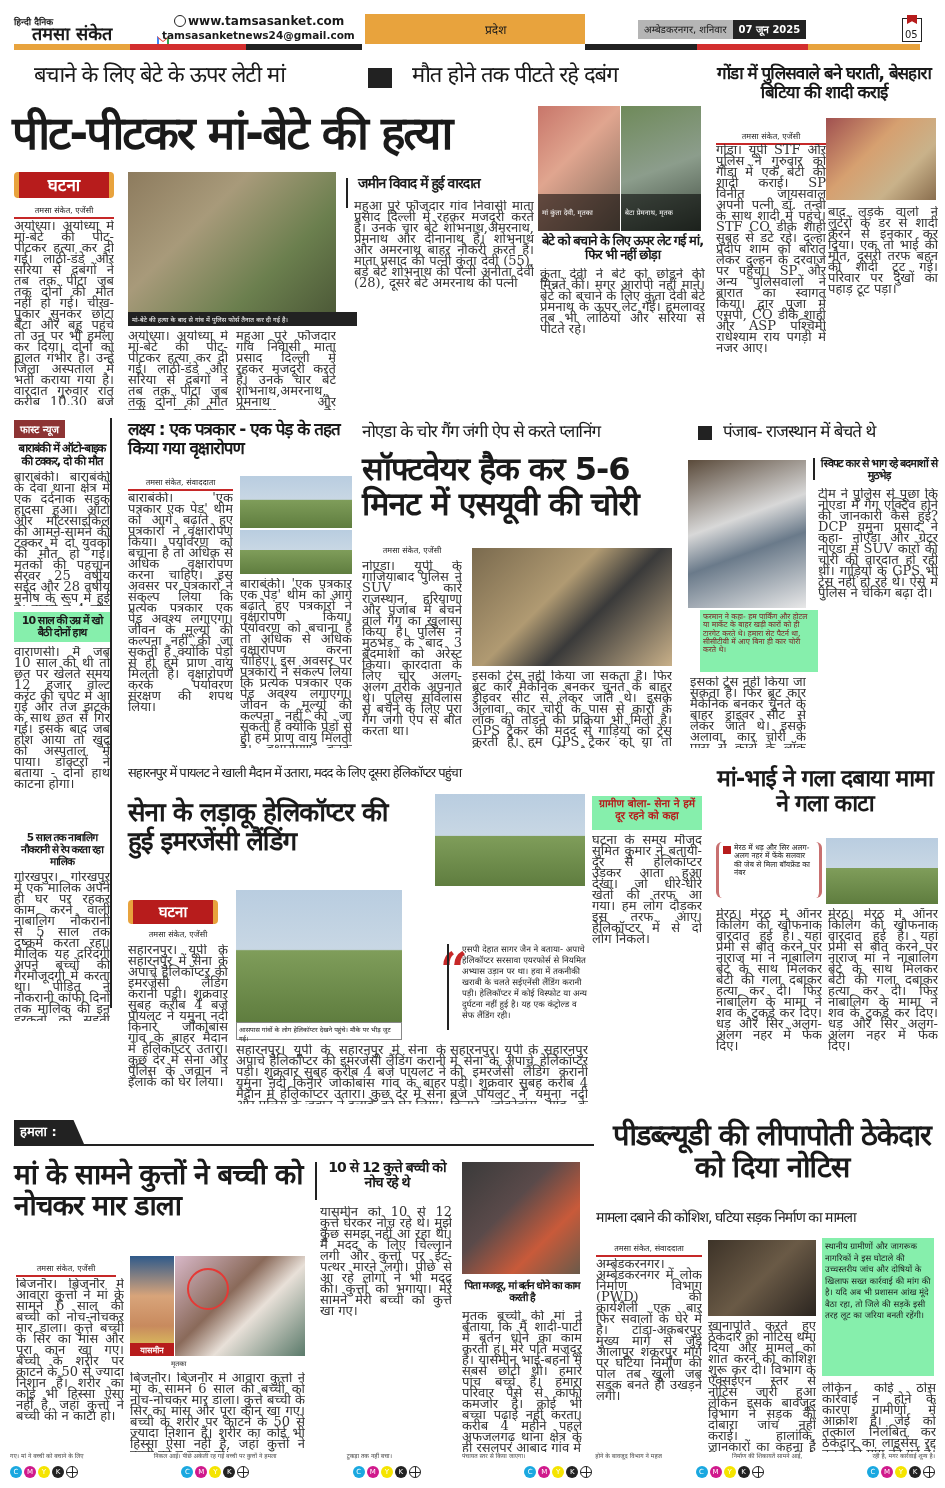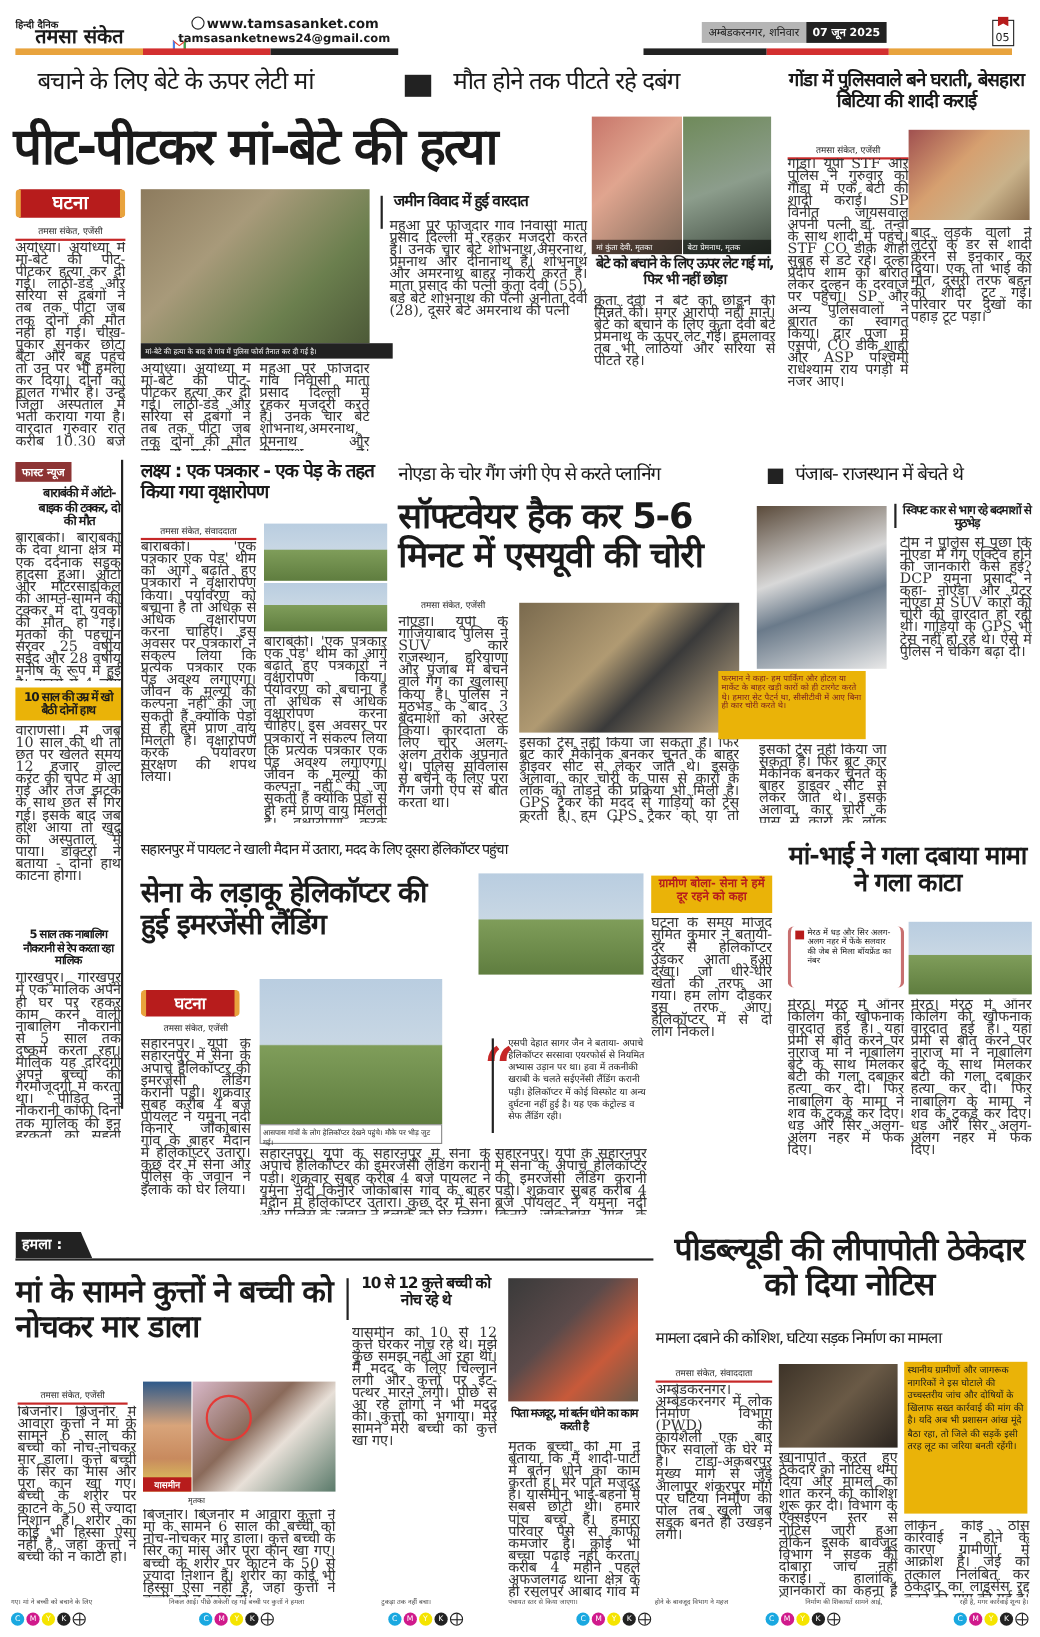--- a/index.html
+++ b/index.html
@@ -6,24 +6,24 @@
   html, body { width: 945px; height: 1488px; background: #fff; overflow: hidden; }
   body { font-family: "DejaVu Sans", sans-serif; color: #1a1a1a; position: relative; }
   .abs { position: absolute; }
   .hl { font-family: "DejaVu Sans", sans-serif; font-weight: bold; color: #1a1a1a; line-height: 1.1; letter-spacing: -1px; }
   .body-text { font-family: "DejaVu Serif", serif; font-size: 13px; line-height: 11px; color: #333; text-align: justify; overflow: hidden; }
   .byline { font-family: "DejaVu Serif", serif; font-size: 8px; color: #222; border-bottom: 2px solid #c62828; padding-bottom: 2px; text-align: center; }
   .photo { background: linear-gradient(135deg, #8d7b5e 0%, #a89a7a 35%, #6b7f4e 70%, #4d5a38 100%); overflow: hidden; }
   .photo-sky { background: linear-gradient(180deg, #b9cde0 0%, #c8d7e4 45%, #7f9d5a 46%, #5f7d3f 100%); }
   .photo-dark { background: linear-gradient(135deg, #3d3328 0%, #6a5a46 50%, #2b2520 100%); }
   .photo-warm { background: linear-gradient(135deg, #c8766a 0%, #e0a58f 40%, #7d6a5a 100%); }
-  .caption { font-family: "DejaVu Sans", sans-serif; font-size: 7px; color: #fff; background: rgba(0,0,0,0.55); padding: 2px 4px; }
+  .caption { font-family: "DejaVu Sans", sans-serif; font-size: 7px; color: #fff; background: rgba(0,0,0,0.55); padding: 14px 4px; }
   .vline { background: #222; }
   .red-tag { background: #b71c1c; color: #fff; font-weight: bold; }
-  .box-cream { background: #eab308; }
+  .box-cream { background: #86efac; }
   .cmyk { display: flex; gap: 2px; align-items: center; }
   .cmyk span { width: 12px; height: 12px; border-radius: 50%; font-size: 7px; color: #fff; display: flex; align-items: center; justify-content: center; font-family: "DejaVu Sans", sans-serif; }
   .reg { width: 12px; height: 12px; border: 1px solid #222; border-radius: 50%; position: relative; }
   .reg::before { content: ""; position: absolute; left: 5px; top: 0; width: 1px; height: 10px; background: #222; }
   .reg::after { content: ""; position: absolute; top: 5px; left: 0; height: 1px; width: 10px; background: #222; }
   .quote-mark { color: #c62828; font-family: "DejaVu Serif", serif; font-weight: bold; }
 </style>
 </head>
 <body>
 
@@ -33,20 +33,23 @@
   <div class="abs" style="left:157px;top:30px;width:12px;height:10px;">
     <svg width="12" height="10" viewBox="0 0 12 10">
         <path d="M0 1 L6 6 L12 1 L12 10 L10 10 L10 4 L6 7 L2 4 L2 10 L0 10Z" fill="#ea4335"></path>
         <path d="M0 1 L0 10 L2 10 L2 4Z" fill="#4285f4"></path>
         <path d="M12 1 L12 10 L10 10 L10 4Z" fill="#34a853"></path>
       </svg>
   </div>
   <div class="abs" style="left:174px;top:15px;width:12px;height:12px;border:1.5px solid #222;border-radius:50%;"></div>
   <div class="abs" style="left:188px;top:14px;font-size:12px;font-weight:bold;">www.tamsasanket.com</div>
   <div class="abs" style="left:162px;top:29px;font-size:10.5px;font-weight:bold;">tamsasanketnews24@gmail.com</div>
+  <div class="abs" style="left:365px;top:14px;width:220px;height:30px;background:#e8a33d;">
+    <span style="position:absolute;left:120px;top:7px;font-size:12px;">प्रदेश</span>
+  </div>
   <div class="abs" style="left:638px;top:20px;height:19px;display:flex;">
     <span style="background:#b5b5b5;padding:2px 6px;font-size:10px;">अम्बेडकरनगर, शनिवार</span>
     <span style="background:#222;color:#fff;padding:2px 6px;font-size:10px;font-weight:bold;">07 जून 2025</span>
   </div>
   <div class="abs" style="left:902px;top:18px;width:20px;height:24px;border:1px solid #222;">
     <div style="position:absolute;left:4px;top:-4px;width:10px;height:9px;background:#b71c1c;clip-path:polygon(0 0,100% 0,100% 100%,50% 70%,0 100%);"></div>
     <span style="position:absolute;left:2px;top:10px;font-size:10px;">05</span>
   </div>
   <div class="abs" style="left:14px;top:44px;width:348px;height:6px;display:flex;">
     <div style="flex:1;background:#e8a33d;"></div>
@@ -96,21 +99,21 @@
 <div class="abs byline" style="left:716px;top:130px;width:110px;">तमसा संकेत, एजेंसी</div>
 <div class="abs body-text" style="left:716px;top:144px;width:110px;height:265px;">गोंडा। यूपी STF और पुलिस ने गुरुवार को गोंडा में एक बेटी की शादी कराई। SP विनीत जायसवाल अपनी पत्नी डॉ. तन्वी के साथ शादी में पहुंचे। STF CO डीके शाही सुबह से डटे रहे। दूल्हा प्रदीप शाम को बारात लेकर दुल्हन के दरवाजे पर पहुंचा। SP और अन्य पुलिसवालों ने बारात का स्वागत किया। द्वार पूजा में एसपी, CO डीके शाही और ASP पश्चिमी राधेश्याम राय पगड़ी में नजर आए।</div>
 <div class="abs photo-warm" style="left:826px;top:118px;width:110px;height:82px;background:linear-gradient(135deg,#a05050,#d6a070 40%,#c9b28a 70%,#8a6e4e);"></div>
 <div class="abs body-text" style="left:828px;top:206px;width:110px;height:200px;">बाद लड़के वालों ने लुटेरों के डर से शादी करने से इनकार कर दिया। एक तो भाई की मौत, दूसरी तरफ बहन की शादी टूट गई। परिवार पर दुखों का पहाड़ टूट पड़ा।</div>
 
 <div class="abs" style="left:14px;top:418px;width:98px;height:590px;border-right:2px solid #222;">
   <div style="display:inline-block;background:#8d3434;color:#fff;font-size:10px;font-weight:bold;padding:2px 6px;">
     <span>फास्ट न्यूज</span>
   </div>
   <div>
-    <div class="hl" style="font-size:11.5px;text-align:center;margin-top:4px;margin-left:20px;">बाराबंकी में ऑटो-बाइक की टक्कर, दो की मौत</div>
+    <div class="hl" style="font-size:11.5px;text-align:center;margin-top:4px;">बाराबंकी में ऑटो-बाइक की टक्कर, दो की मौत</div>
     <div class="body-text" style="height:135px;margin-top:4px;">बाराबंकी। बाराबंकी के देवा थाना क्षेत्र में एक दर्दनाक सड़क हादसा हुआ। ऑटो और मोटरसाइकिल की आमने-सामने की टक्कर में दो युवकों की मौत हो गई। मृतकों की पहचान सरवर 25 वर्षीय सईद और 28 वर्षीय मनीष के रूप में हुई है। हादसे में 4 लोग भी घायल हुए हैं। सभी घायलों को बाराबंकी जिला अस्पताल में भर्ती कराया गया है, जहां उनका इलाज जारी है।</div>
   </div>
   <div style="margin-top:6px;">
     <div class="hl box-cream" style="font-size:11px;text-align:center;padding:3px;">10 साल की उम्र में खो बैठी दोनों हाथ</div>
     <div class="body-text" style="height:180px;margin-top:4px;">वाराणसी। मैं जब 10 साल की थी तो छत पर खेलते समय 12 हजार वोल्ट करंट की चपेट में आ गई और तेज झटके के साथ छत से गिर गई। इसके बाद जब होश आया तो खुद को अस्पताल में पाया। डॉक्टरों ने बताया - दोनों हाथ काटना होगा।</div>
   </div>
   <div style="margin-top:6px;">
     <div class="hl" style="font-size:10.5px;text-align:center;">5 साल तक नाबालिग नौकरानी से रेप करता रहा मालिक</div>
     <div class="body-text" style="height:150px;margin-top:4px;">गोरखपुर। गोरखपुर में एक मालिक अपने ही घर पर रहकर काम करने वाली नाबालिग नौकरानी से 5 साल तक दुष्कर्म करता रहा। मालिक यह दरिंदगी अपने बच्चों की गैरमौजूदगी में करता था। पीड़ित ने नौकरानी काफी दिनों तक मालिक की इन हरकतों को सहती रही।</div>
   </div>
@@ -125,21 +128,21 @@
 
 <div class="abs hl" style="left:362px;top:422px;font-size:17px;font-weight:normal;">नोएडा के चोर गैंग जंगी ऐप से करते प्लानिंग</div>
 <div class="abs" style="left:698px;top:426px;width:14px;height:14px;background:#222;"></div>
 <div class="abs hl" style="left:723px;top:422px;font-size:17px;font-weight:normal;">पंजाब- राजस्थान में बेचते थे</div>
 <div class="abs hl" style="left:362px;top:452px;width:330px;font-size:32px;">सॉफ्टवेयर हैक कर 5-6 मिनट में एसयूवी की चोरी</div>
 <div class="abs byline" style="left:362px;top:544px;width:100px;border-bottom:none;">तमसा संकेत, एजेंसी</div>
 <div class="abs body-text" style="left:362px;top:560px;width:100px;height:190px;">नोएडा। यूपी के गाजियाबाद पुलिस ने SUV कारें राजस्थान, हरियाणा और पंजाब में बेचने वाले गैंग का खुलासा किया है। पुलिस ने मुठभेड़ के बाद 3 बदमाशों को अरेस्ट किया। कारदाता के लिए चोर अलग-अलग तरीके अपनाते थे। पुलिस सर्विलांस से बचने के लिए पूरा गैंग जंगी ऐप से बात करता था।</div>
 <div class="abs photo" style="left:472px;top:548px;width:200px;height:118px;background:linear-gradient(135deg,#7a6a4e,#b09a72 40%,#3a3a3a 60%,#c8b089);"></div>
 <div class="abs body-text" style="left:472px;top:670px;width:200px;height:78px;">इसको ट्रेस नहीं किया जा सकता है। फिर ब्रूट कार मैकेनिक बनकर चुनते के बाहर ड्राइवर सीट से लेकर जाते थे। इसके अलावा, कार चोरी के पास से कारों के लॉक को तोड़ने की प्रक्रिया भी मिली है। GPS ट्रैकर की मदद से गाड़ियों को ट्रेस करती है। हम GPS ट्रैकर को या तो निकाल लेते थे या फिर हैक कर लेते थे।</div>
 <div class="abs photo-dark" style="left:688px;top:460px;width:118px;height:148px;background:linear-gradient(160deg,#5a4a3a,#d8d8d8 40%,#6a7a8a 60%,#e8e8e8);"></div>
-<div class="abs box-cream" style="left:653px;top:610px;width:134px;height:62px;padding:3px;">
+<div class="abs box-cream" style="left:700px;top:610px;width:118px;height:62px;padding:3px;">
   <div class="hl" style="font-size:7.5px;font-weight:normal;color:#7a1f1f;letter-spacing:0;">फरमान ने कहा- हम पार्किंग और होटल या मार्केट के बाहर खड़ी कारों को ही टारगेट करते थे। हमारा सेट पैटर्न था, सीसीटीवी में आए बिना ही कार चोरी करते थे।</div>
 </div>
 <div class="abs body-text" style="left:690px;top:676px;width:116px;height:72px;">इसको ट्रेस नहीं किया जा सकता है। फिर ब्रूट कार मैकेनिक बनकर चुनते के बाहर ड्राइवर सीट से लेकर जाते थे। इसके अलावा, कार चोरी के पास से कारों के लॉक को तोड़ने की प्रक्रिया भी मिली है। GPS ट्रैकर की मदद से गाड़ियों को ट्रेस करती है। हम GPS ट्रैकर को या तो निकाल लेते थे या फिर हैक कर लेते थे।</div>
 <div class="abs vline" style="left:813px;top:458px;width:1.5px;height:22px;"></div>
 <div class="abs hl" style="left:818px;top:458px;width:122px;font-size:11px;text-align:center;">स्विफ्ट कार से भाग रहे बदमाशों से मुठभेड़</div>
 <div class="abs body-text" style="left:818px;top:488px;width:120px;height:262px;">टीम ने पुलिस से पूछा कि नोएडा में गैंग एक्टिव होने की जानकारी कैसे हुई? DCP यमुना प्रसाद ने कहा- नोएडा और ग्रेटर नोएडा में SUV कारों की चोरी की वारदात हो रही थीं। गाड़ियों के GPS भी ट्रेस नहीं हो रहे थे। ऐसे में पुलिस ने चेकिंग बढ़ा दी।</div>
 
 <div class="abs hl" style="left:128px;top:766px;font-size:13px;font-weight:normal;">सहारनपुर में पायलट ने खाली मैदान में उतारा, मदद के लिए दूसरा हेलिकॉप्टर पहुंचा</div>
 <div class="abs hl" style="left:128px;top:798px;width:290px;font-size:26px;">सेना के लड़ाकू हेलिकॉप्टर की हुई इमरजेंसी लैंडिंग</div>
 <div class="abs photo-sky" style="left:435px;top:794px;width:150px;height:92px;"></div>

